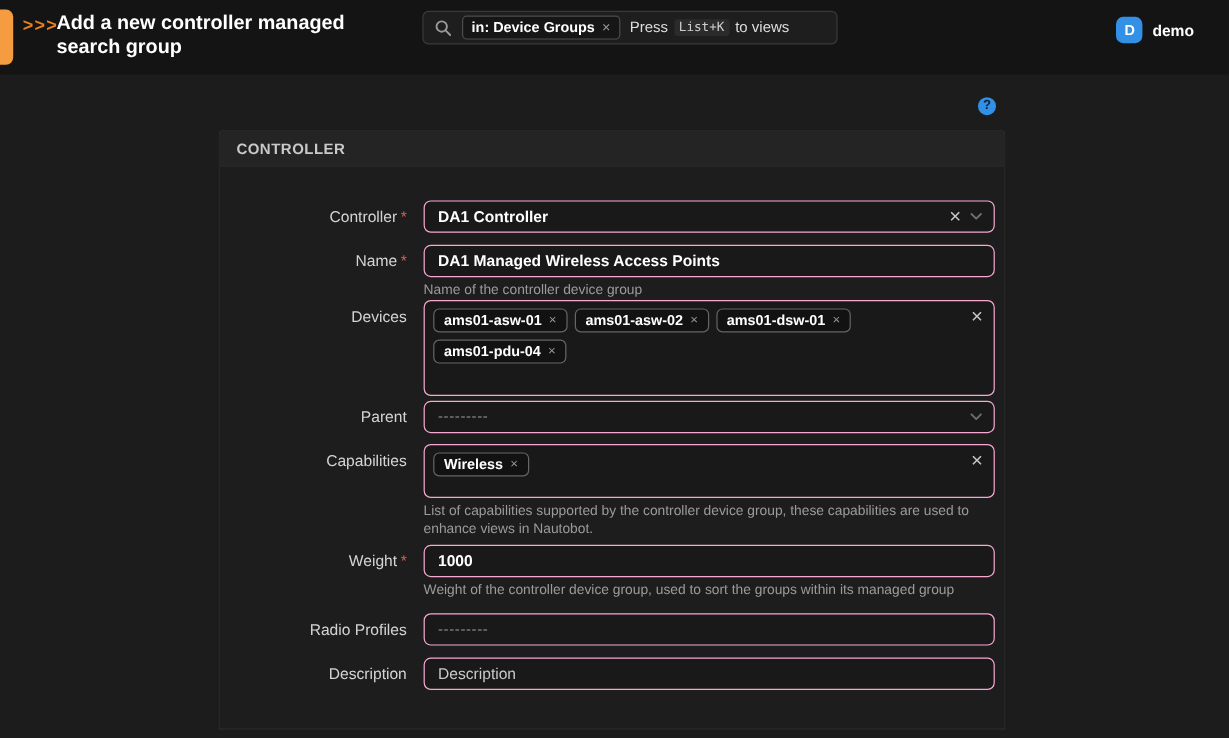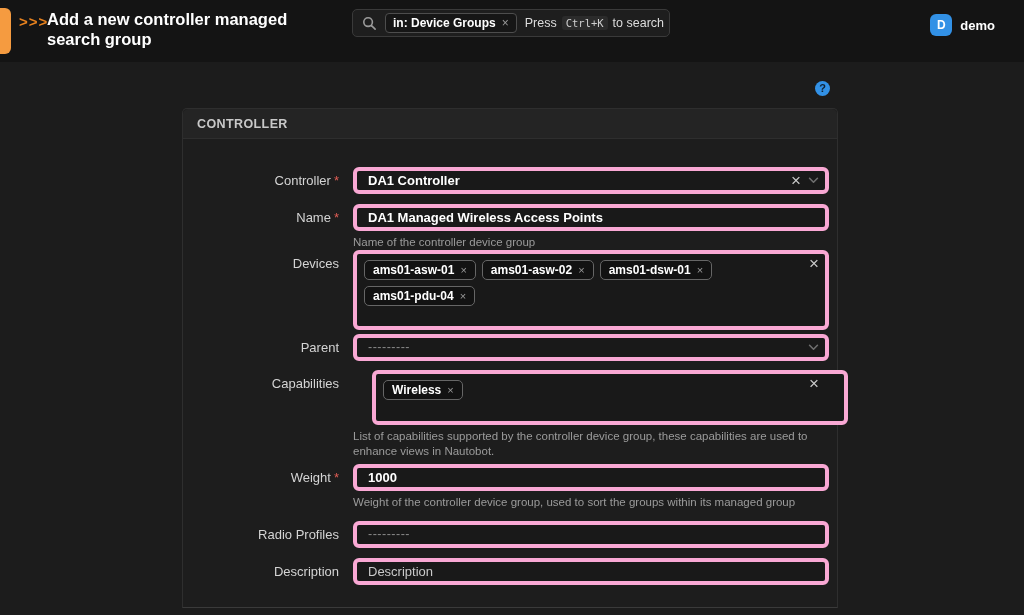--- a/index.html
+++ b/index.html
@@ -23,21 +23,21 @@
   .crumb-chevrons {
     position:absolute; left:19px; top:13px;
     color:#e8821e; font-weight:bold; font-size:15px; letter-spacing:1px;
   }
   .page-title {
     position:absolute; left:47px; top:10px; width:252px;
     font-size:16.5px; font-weight:bold; color:#fff; line-height:1.2;
   }
 
   .search-box {
-    position:absolute; left:352px; top:9px; width:318px; height:28px;
+    position:absolute; left:352px; top:9px; width:346px; height:28px;
     background:#1e1e1e; border:1px solid #3a3a3a; border-radius:5px;
     display:flex; align-items:center; padding:0 9px; gap:8px;
   }
   .search-icon { width:15px; height:15px; flex:0 0 auto; display:flex; }
   .scope-chip {
     display:inline-flex; align-items:center; gap:6px;
     background:#161616; border:1px solid #4d4d4d; border-radius:4px;
     padding:2px 7px; font-size:12px; font-weight:bold; color:#fff;
     white-space:nowrap;
   }
@@ -85,39 +85,39 @@
 
   .row { display:flex; }
   .row-label {
     width:163px; text-align:right; padding-right:7px; padding-top:6px;
     font-size:13px; color:#d4d4d4; flex:0 0 auto;
   }
   .req { color:#e05d55; margin-left:3px; }
   .row-field { margin-left:7px; width:476px; position:relative; }
 
   .ctl {
-    width:476px; background:#191919; border:4px solid #f9a8d4;
+    width:476px; background:#191919; border:1px solid #f9a8d4;
     border-radius:6px; font-size:13px; color:#fff;
   }
   .ctl-line { height:27px; display:flex; align-items:center; padding:0 11px; }
   input.ctl-input {
     height:27px; padding:0 11px; font-weight:bold; outline:none;
     font-family:"Liberation Sans", sans-serif;
   }
   input.ctl-input::placeholder { color:#c9c9c9; font-weight:normal; opacity:1; }
   .value-bold { font-weight:bold; }
   .placeholder-dashes { color:#8a8a8a; font-size:12.5px; letter-spacing:0.5px; }
 
   .ctl-right { position:absolute; top:0; right:0; height:27px; display:flex; align-items:center; gap:7px; padding-right:10px; }
   .clear-x { color:#c9c9c9; font-size:17px; line-height:1; cursor:pointer; }
   .chev { width:11px; height:7px; display:flex; cursor:pointer; }
 
   .multi { padding:6px 38px 6px 7px; }
   .multi-devices { height:80px; }
-  .multi-caps { height:55px;margin-left:19px; }
+  .multi-caps { height:45px; }
   .chips { display:flex; flex-wrap:wrap; gap:6px; max-width:350px; }
   .chip {
     display:inline-flex; align-items:center; gap:6px;
     background:#121212; border:1px solid #666; border-radius:5px;
     padding:2px 8px; font-size:12px; font-weight:bold; color:#fff;
     white-space:nowrap;
   }
   .chip .chip-x { color:#9a9a9a; font-weight:normal; font-size:11px; cursor:pointer; }
   .box-clear { position:absolute; top:5px; right:10px; }
 
@@ -144,22 +144,22 @@
           <circle cx="6.5" cy="6.5" r="4.6" fill="none" stroke="#9a9a9a" stroke-width="1.7"></circle>
           <line x1="10.2" y1="10.2" x2="14" y2="14" stroke="#9a9a9a" stroke-width="1.7" stroke-linecap="round"></line>
         </svg>
     </span>
     <span class="scope-chip">
       <span>in: Device Groups</span>
       <span class="chip-x">×</span>
     </span>
     <span class="press-hint">
       <span>Press</span>
-      <span class="kbd">Ctrl+K</span>
-      <span>to search</span>
+      <span class="kbd">List+K</span>
+      <span>to views</span>
     </span>
   </div>
 
   <div class="user-area">
     <span class="avatar">D</span>
     <span class="user-name">demo</span>
   </div>
 </div>
 
 <div class="help-bubble">?</div>

